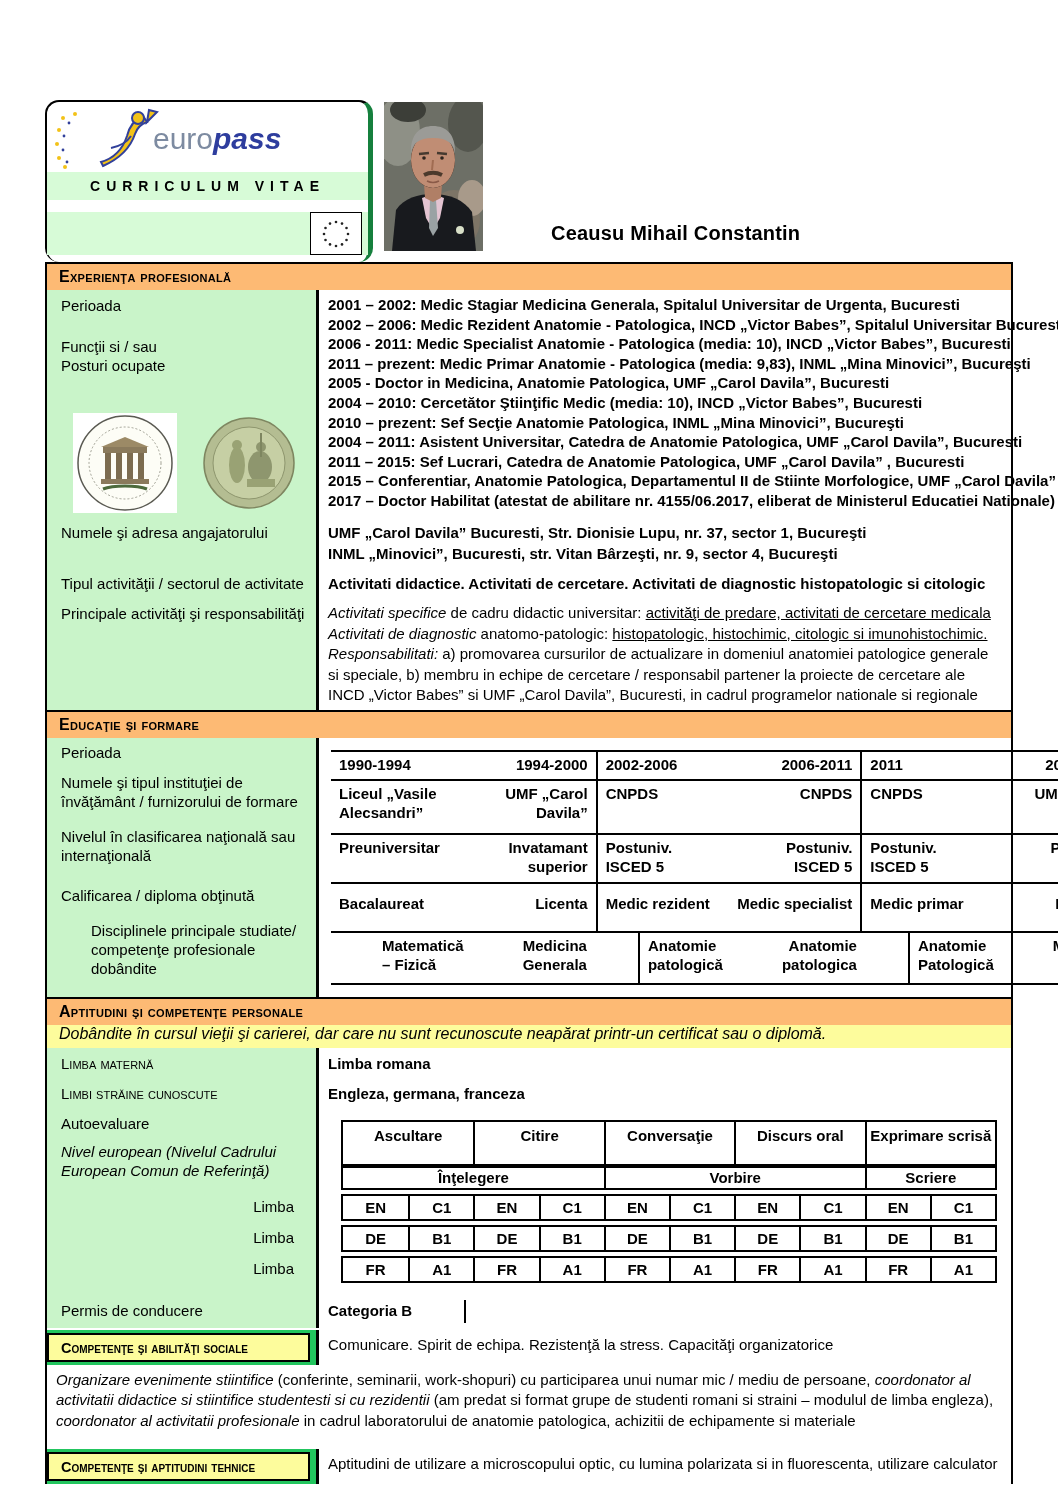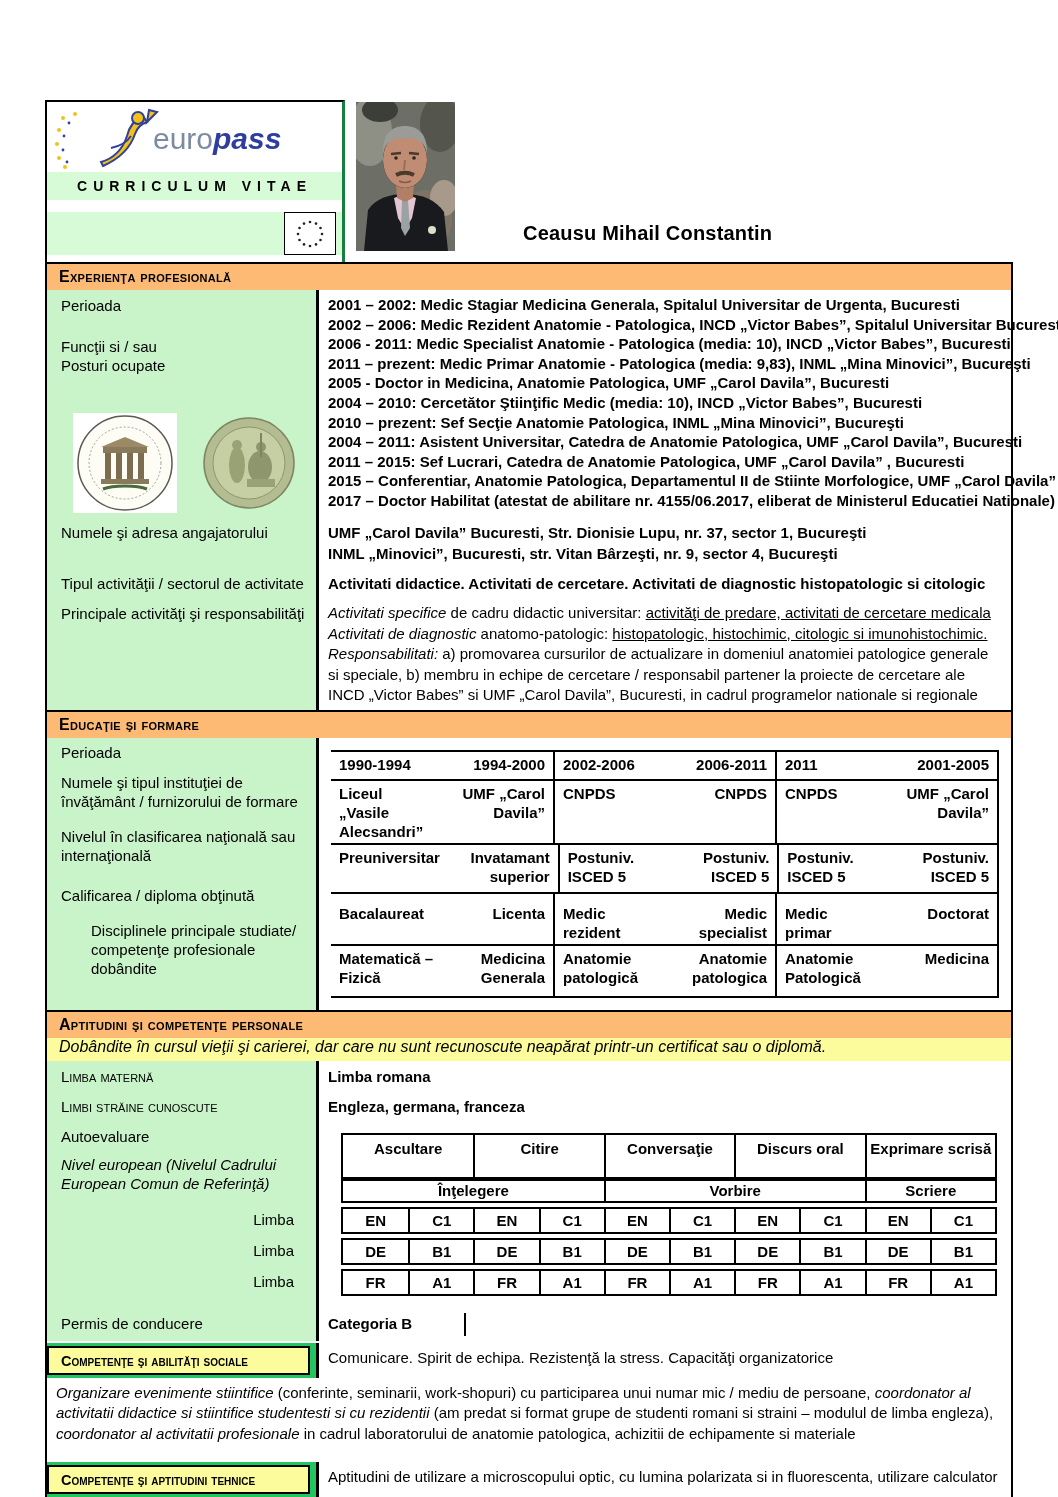--- a/index.html
+++ b/index.html
@@ -5,23 +5,24 @@
   html,body { margin:0; padding:0; background:#ffffff; }
   .page {
     position:relative; width:1058px; height:1497px; background:#ffffff;
     font-family:"Liberation Sans", sans-serif; color:#000; overflow:hidden;
   }
   .doc { position:absolute; left:45px; top:100px; width:968px; }
 
   
   .hdr { display:flex; height:162px; }
   .hdr-left {
-    width:300px; flex-shrink:0; box-sizing:border-box;
-    border-left:2px solid #000; border-right:3px solid #15803d; border-top:2px solid #000;
+    width:328px; flex-shrink:0; box-sizing:border-box;
+    border-left:2px solid #000; border-right:5px solid #15803d; border-top:2px solid #000;
     position:relative;
+    border-radius:14px;
   }
   .logo-row { height:66px; padding:4px 6px 0 6px; display:flex; align-items:center; }
   .green-band {
     background:#d7fbd7; height:28px; display:flex; align-items:center; justify-content:center;
   }
   .cv-banner-text { font-weight:bold; font-size:14px; letter-spacing:6px; white-space:nowrap; }
   .green-band2 { background:#d7fbd7; height:43px; margin-top:12px; position:relative; }
   .eu-box {
     position:absolute; right:6px; top:0; width:52px; height:43px; background:#fff;
     border:1px solid #000; box-sizing:border-box; display:flex; align-items:center; justify-content:center;
@@ -74,21 +75,21 @@
   .edu-row + .edu-row { border-top:2px solid #000; }
   .edu-cell {
     padding:3px 8px 2px 8px; font-weight:bold; font-size:15px; line-height:19px; box-sizing:border-box;
   }
   .edu-cell:nth-child(even) { text-align:right; }
   .edu-cell:nth-child(3), .edu-cell:nth-child(5) { border-left:2px solid #000; }
   .edu-r1 .edu-cell { min-height:27px; }
   .edu-r2 .edu-cell { min-height:52px; }
   .edu-r3 .edu-cell { min-height:47px; }
   .edu-r4 .edu-cell { min-height:47px; padding-top:10px; }
-  .edu-r5 .edu-cell { min-height:50px; }
+  .edu-r5 .edu-cell { min-height:50px;margin-left:43px; }
   .elabel-1 { height:30px; }
   .elabel-2 { height:54px; }
   .elabel-3 { height:47px; }
   .elabel-4 { height:47px; padding-top:12px; box-sizing:border-box; }
   .elabel-5 { height:50px;margin-left:30px; }
 
   
   .lang-wrap { padding:2px 2px 0 10px; }
   .lt-row { display:grid; grid-template-columns:repeat(10,1fr); border:2px solid #000; box-sizing:border-box; }
   .lt-row.h2 { margin-top:-2px; height:46px; }

